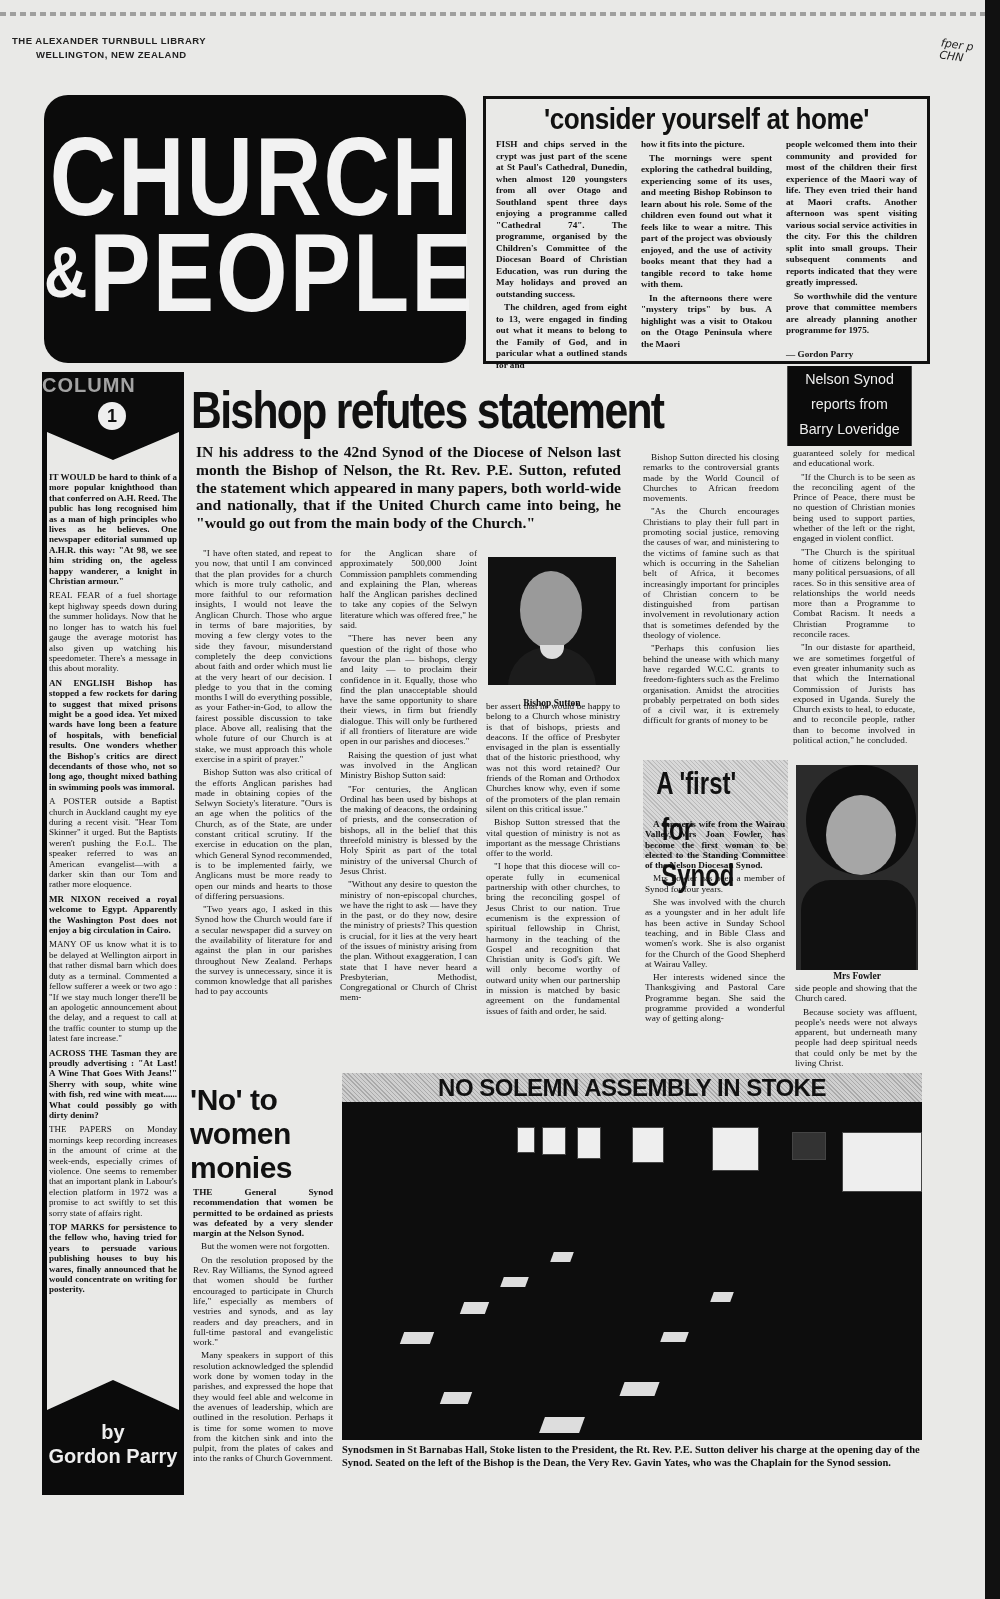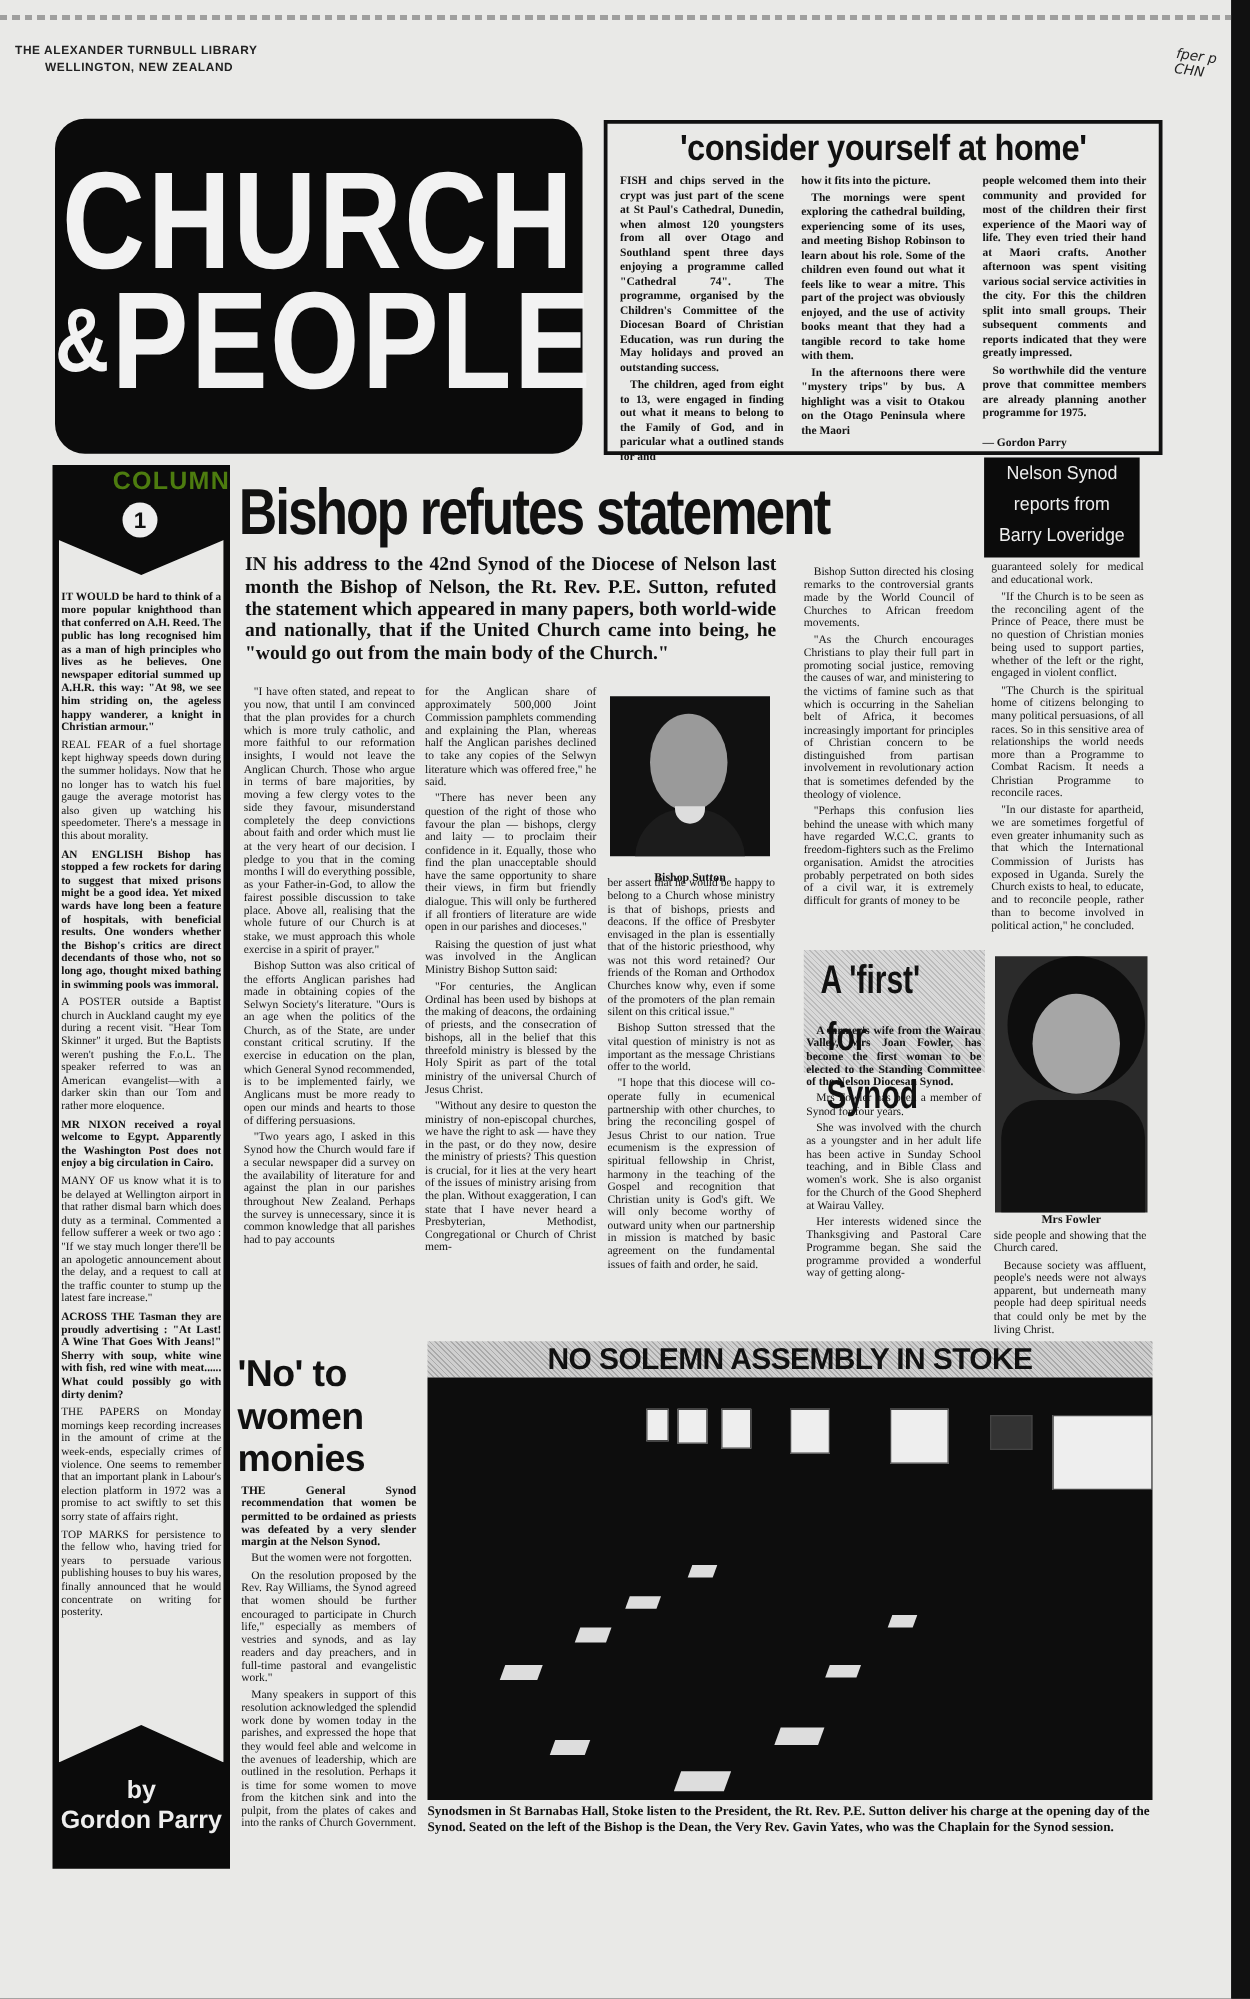--- a/index.html
+++ b/index.html
@@ -17,21 +17,21 @@
   .mh-sub .s1{font-size:13.5px;}
   .feature{position:absolute;left:483px;top:96px;width:447px;height:268px;border:3px solid #111;box-sizing:border-box;}
   .feature h2{margin:0;text-align:center;font-family:"Liberation Sans",sans-serif;font-weight:bold;font-size:29px;letter-spacing:-0.5px;transform:scaleX(.9);line-height:40px;}
   .cols3{display:flex;gap:14px;padding:0 10px;}
   .cols3 .c{flex:1;font-size:9.2px;line-height:11.5px;font-weight:bold;text-align:justify;}
   .cols3 p{margin:0 0 2px 0;text-indent:8px;}
   .cols3 p.ni{text-indent:0;}
   .cols3 .sig{text-align:left;margin-top:12px;}
   .column1{position:absolute;left:42px;top:372px;width:142px;height:1123px;background:#0b0b0b;}
   .column1 .inner{position:absolute;left:5px;top:60px;width:132px;height:978px;background:#e9e9e7;clip-path:polygon(0 0,50% 28px,100% 0,100% 100%,50% calc(100% - 30px),0 100%);}
-  .column1 .hdr{position:absolute;left:0;top:2px;width:142px;text-align:right;color:#4d7c0f;font-family:"Liberation Sans",sans-serif;font-weight:bold;font-size:20px;letter-spacing:1px;}
+  .column1 .hdr{position:absolute;left:0;top:2px;width:142px;text-align:left;color:#a3a3a3;font-family:"Liberation Sans",sans-serif;font-weight:bold;font-size:20px;letter-spacing:1px;}
   .column1 .num{position:absolute;left:56px;top:30px;width:28px;height:28px;border-radius:50%;background:#eee;color:#111;text-align:center;line-height:28px;font-family:"Liberation Sans",sans-serif;font-weight:bold;font-size:18px;z-index:2;}
   .column1 .body{position:absolute;left:7px;top:100px;width:128px;font-size:9px;line-height:10.4px;text-align:justify;}
   .column1 .body p{margin:0 0 4px 0;}
   .column1 .by{position:absolute;left:0;top:1048px;width:142px;text-align:center;color:#eee;font-family:"Liberation Sans",sans-serif;font-weight:bold;font-size:20px;line-height:24px;}
   .headline{position:absolute;left:191px;top:380px;font-family:"Liberation Sans",sans-serif;font-weight:bold;font-size:52px;letter-spacing:-2px;transform:scaleX(.82);transform-origin:left;line-height:60px;}
   .lede{position:absolute;left:196px;top:443px;width:425px;font-weight:bold;font-size:15.6px;line-height:17.8px;text-align:justify;}
   .col{position:absolute;font-size:9.2px;line-height:10.3px;text-align:justify;}
   .col p{margin:0 0 3px 0;text-indent:8px;}
   .col p.ni{text-indent:0;}
   .photo{position:absolute;background:#111;overflow:hidden;}
@@ -93,21 +93,21 @@
   <div class="inner"></div>
   <div class="body">
     <p style="font-weight:bold">IT WOULD be hard to think of a more popular knighthood than that conferred on A.H. Reed. The public has long recognised him as a man of high principles who lives as he believes. One newspaper editorial summed up A.H.R. this way: "At 98, we see him striding on, the ageless happy wanderer, a knight in Christian armour."</p>
     <p>REAL FEAR of a fuel shortage kept highway speeds down during the summer holidays. Now that he no longer has to watch his fuel gauge the average motorist has also given up watching his speedometer. There's a message in this about morality.</p>
     <p style="font-weight:bold">AN ENGLISH Bishop has stopped a few rockets for daring to suggest that mixed prisons might be a good idea. Yet mixed wards have long been a feature of hospitals, with beneficial results. One wonders whether the Bishop's critics are direct decendants of those who, not so long ago, thought mixed bathing in swimming pools was immoral.</p>
     <p>A POSTER outside a Baptist church in Auckland caught my eye during a recent visit. "Hear Tom Skinner" it urged. But the Baptists weren't pushing the F.o.L. The speaker referred to was an American evangelist—with a darker skin than our Tom and rather more eloquence.</p>
     <p style="font-weight:bold">MR NIXON received a royal welcome to Egypt. Apparently the Washington Post does not enjoy a big circulation in Cairo.</p>
     <p>MANY OF us know what it is to be delayed at Wellington airport in that rather dismal barn which does duty as a terminal. Commented a fellow sufferer a week or two ago : "If we stay much longer there'll be an apologetic announcement about the delay, and a request to call at the traffic counter to stump up the latest fare increase."</p>
     <p style="font-weight:bold">ACROSS THE Tasman they are proudly advertising : "At Last! A Wine That Goes With Jeans!" Sherry with soup, white wine with fish, red wine with meat...... What could possibly go with dirty denim?</p>
     <p>THE PAPERS on Monday mornings keep recording increases in the amount of crime at the week-ends, especially crimes of violence. One seems to remember that an important plank in Labour's election platform in 1972 was a promise to act swiftly to set this sorry state of affairs right.</p>
-    <p style="font-weight:normal">TOP MARKS for persistence to the fellow who, having tried for years to persuade various publishing houses to buy his wares, finally announced that he would concentrate on writing for posterity.</p>
+    <p style="font-weight:bold">TOP MARKS for persistence to the fellow who, having tried for years to persuade various publishing houses to buy his wares, finally announced that he would concentrate on writing for posterity.</p>
   </div>
   <div class="by">
     <div>by</div>
     <div>Gordon Parry</div>
   </div>
 </div>
 
 <div class="headline">Bishop refutes statement</div>
 <div class="lede">IN his address to the 42nd Synod of the Diocese of Nelson last month the Bishop of Nelson, the Rt. Rev. P.E. Sutton, refuted the statement which appeared in many papers, both world-wide and nationally, that if the United Church came into being, he "would go out from the main body of the Church."</div>
 

